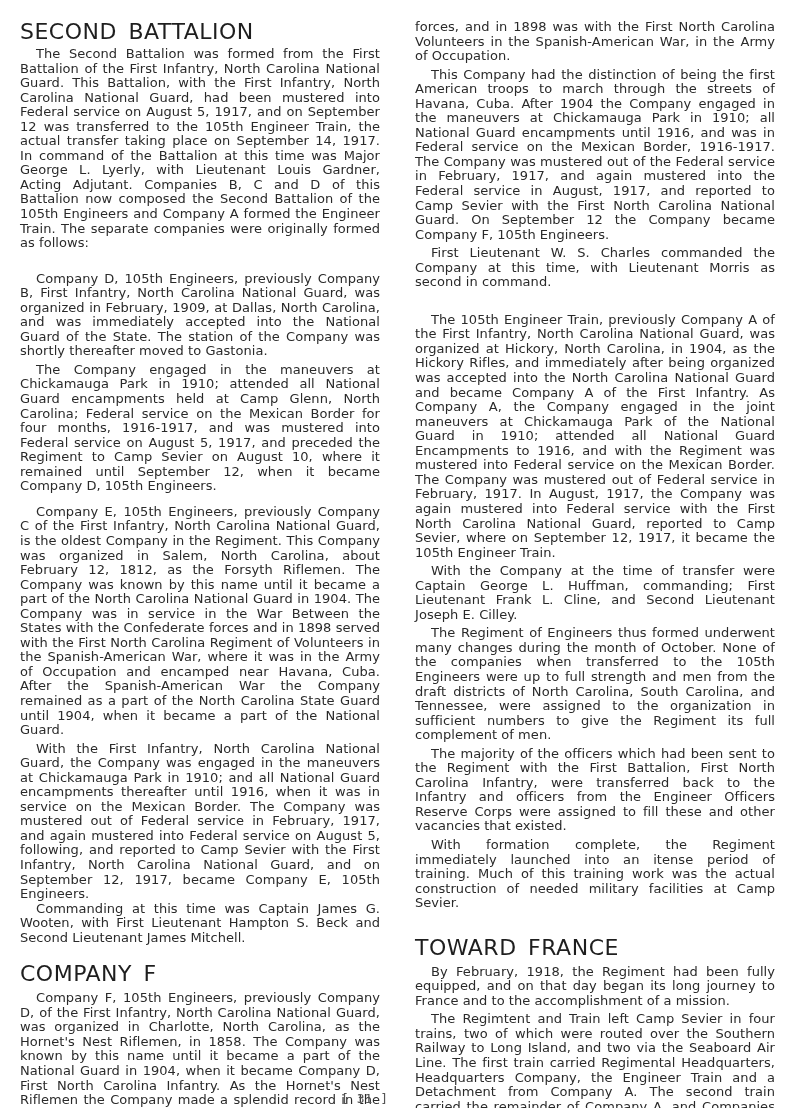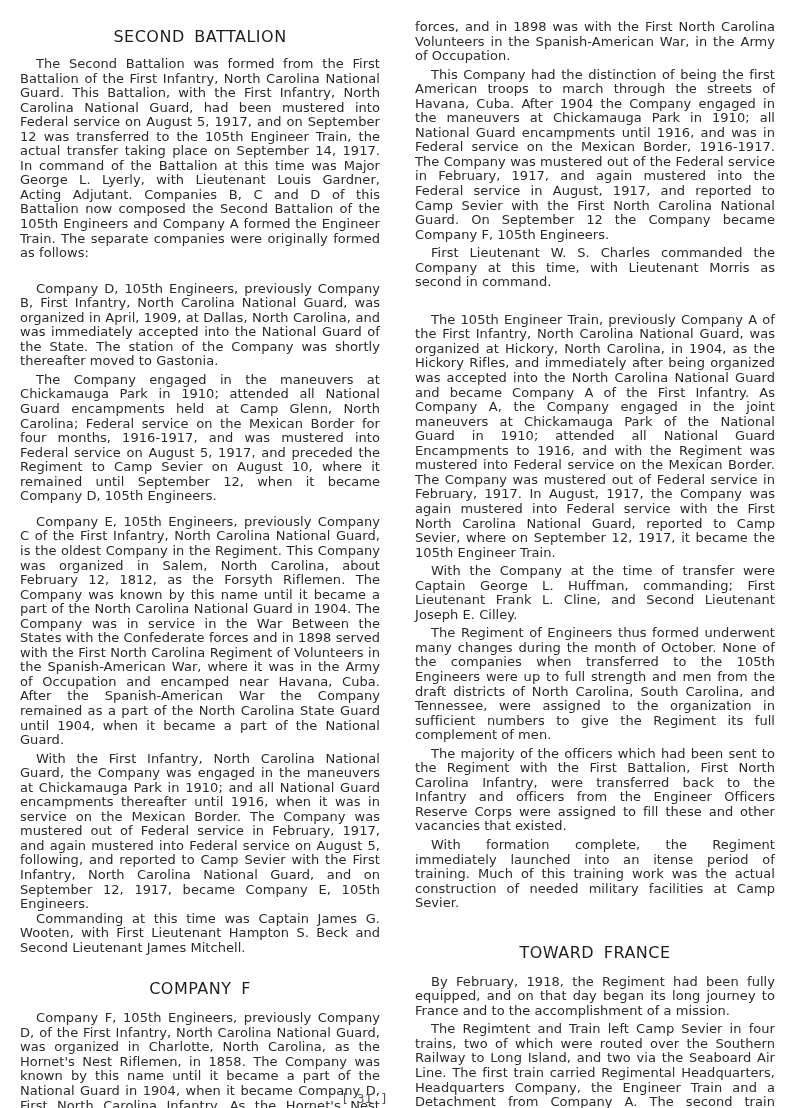--- a/index.html
+++ b/index.html
@@ -5,22 +5,22 @@
   html, body { margin: 0; padding: 0; }
   body {
     width: 800px; height: 1108px; background: #ffffff; position: relative; overflow: hidden;
     color: #2a2a2a;
     font-family: "DejaVu Sans", sans-serif;
   }
   .col { position: absolute; top: 0; width: 360px; }
   .col.left { left: 20px; }
   .col.right { left: 415px; }
   .heading {
-    text-align: center; font-size: 16px; letter-spacing: 0.5px; color: #1e1e1e;
-    font-weight: normal; margin: 8px; word-spacing: 4px;
+    font-size: 22px; letter-spacing: 0.5px; color: #1e1e1e;
+    font-weight: normal; margin: 0; word-spacing: 4px;
   }
   p {
     margin: 0; font-size: 13px; line-height: 14.55px; text-align: justify;
     text-indent: 16px; letter-spacing: 0.05px;
   }
   .gap { height: 4px; }
   .noindent { text-indent: 0; }
   .page-number {
     position: absolute; top: 1091px; left: 0; width: 729px; text-align: center;
     font-family: "DejaVu Sans Mono", monospace; font-size: 13px; color: #555;
@@ -30,21 +30,21 @@
 <body>
 
 <div class="col left">
   <div style="height:19px"></div>
   <h2 class="heading">SECOND BATTALION</h2>
   <div style="height:3px"></div>
   <p>The Second Battalion was formed from the First Battalion of the First Infantry, North Carolina National Guard. This Battalion, with the First Infantry, North Carolina National Guard, had been mustered into Federal service on August 5, 1917, and on September 12 was transferred to the 105th Engineer Train, the actual transfer taking place on September 14, 1917. In command of the Battalion at this time was Major George L. Lyerly, with Lieutenant Louis Gardner, Acting Adjutant. Companies B, C and D of this Battalion now composed the Second Battalion of the 105th Engineers and Company A formed the Engineer Train. The separate companies were originally formed as follows:</p>
 
   <div style="height:17px"></div>
   <div style="height:4px"></div>
-  <p>Company D, 105th Engineers, previously Company B, First Infantry, North Carolina National Guard, was organized in April, 1909, at Dallas, North Carolina, and was immediately accepted into the National Guard of the State. The station of the Company was shortly thereafter moved to Gastonia.</p>
+  <p>Company D, 105th Engineers, previously Company B, First Infantry, North Carolina National Guard, was organized in February, 1909, at Dallas, North Carolina, and was immediately accepted into the National Guard of the State. The station of the Company was shortly thereafter moved to Gastonia.</p>
   <div class="gap"></div>
   <p>The Company engaged in the maneuvers at Chickamauga Park in 1910; attended all National Guard encampments held at Camp Glenn, North Carolina; Federal service on the Mexican Border for four months, 1916-1917, and was mustered into Federal service on August 5, 1917, and preceded the Regiment to Camp Sevier on August 10, where it remained until September 12, when it became Company D, 105th Engineers.</p>
   <div class="gap"></div>
 
   <div style="height:2px"></div>
   <div style="height:5px"></div>
   <p>Company E, 105th Engineers, previously Company C of the First Infantry, North Carolina National Guard, is the oldest Company in the Regiment. This Company was organized in Salem, North Carolina, about February 12, 1812, as the Forsyth Riflemen. The Company was known by this name until it became a part of the North Carolina National Guard in 1904. The Company was in service in the War Between the States with the Confederate forces and in 1898 served with the First North Carolina Regiment of Volunteers in the Spanish-American War, where it was in the Army of Occupation and encamped near Havana, Cuba. After the Spanish-American War the Company remained as a part of the North Carolina State Guard until 1904, when it became a part of the National Guard.</p>
   <div class="gap"></div>
   <p>With the First Infantry, North Carolina National Guard, the Company was engaged in the maneuvers at Chickamauga Park in 1910; and all National Guard encampments thereafter until 1916, when it was in service on the Mexican Border. The Company was mustered out of Federal service in February, 1917, and again mustered into Federal service on August 5, following, and reported to Camp Sevier with the First Infantry, North Carolina National Guard, and on September 12, 1917, became Company E, 105th Engineers.</p>
   <p>Commanding at this time was Captain James G. Wooten, with First Lieutenant Hampton S. Beck and Second Lieutenant James Mitchell.</p>

